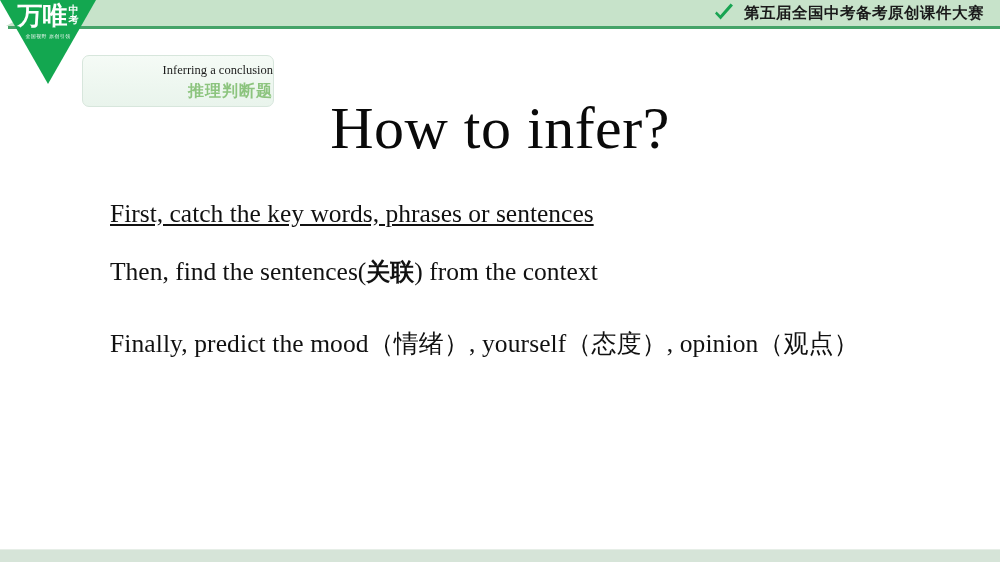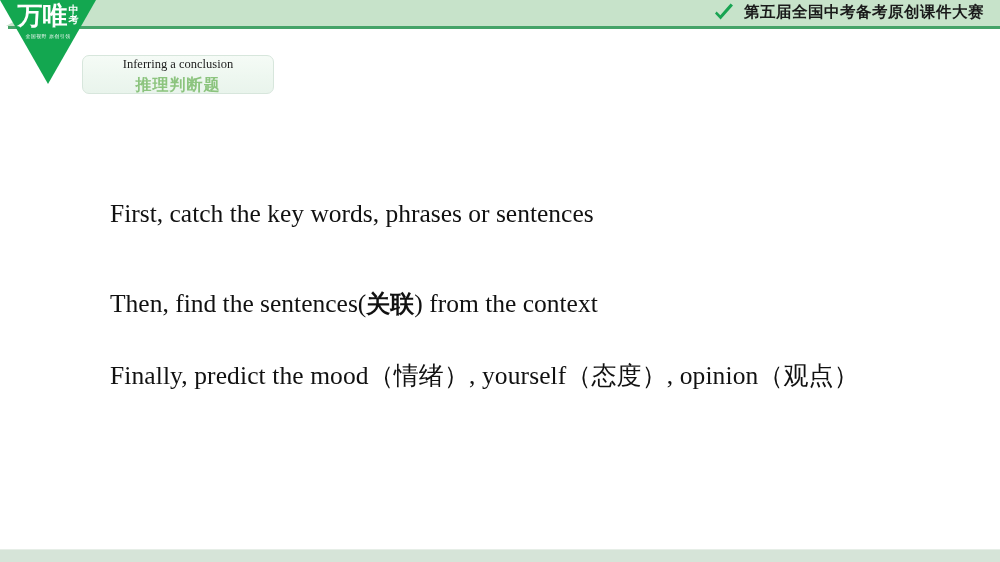--- a/index.html
+++ b/index.html
@@ -50,21 +50,21 @@
     display: flex;
     align-items: center;
     gap: 9px;
   }
   .check-icon {
     display: block;
     width: 22px;
     height: 20px;
   }
   .banner-title {
-    font-family: Liberation Mono, monospace;
+    font-family: Liberation Serif, serif;
     font-size: 15.5px;
     font-weight: bold;
     color: #1a1a1a;
     letter-spacing: 0.5px;
     line-height: 26px;
     white-space: nowrap;
   }
 
   
   .logo-shape {
@@ -114,28 +114,28 @@
     opacity: 0.92;
     margin-top: 1px;
   }
 
   
   .topic-badge {
     position: absolute;
     left: 82px;
     top: 55px;
     width: 192px;
-    height: 39px;
+    height: 52px;
     box-sizing: border-box;
     border: 1px solid #d7e6dc;
     border-radius: 7px;
     background: linear-gradient(180deg, #f5fbf6 0%, #eef7f0 55%, #e9f4ec 100%);
     display: flex;
     flex-direction: column;
-    align-items: center;
+    align-items: flex-end;
     justify-content: center;
     gap: 4px;
   }
   .badge-en {
     font-family: "Liberation Serif", "DejaVu Serif", serif;
     font-size: 12.5px;
     color: #1c1c1c;
     line-height: 15px;
   }
   .badge-cn {
@@ -169,21 +169,21 @@
     top: 196px;
     width: 860px;
   }
   .body-line {
     font-family: "Liberation Serif", "DejaVu Serif", serif;
     font-size: 25.5px;
     color: #111111;
     line-height: 36px;
     white-space: nowrap;
   }
-  .p1 { margin: 0 0 54px 0; }
+  .p1 { margin: 0 0 22px 0; text-decoration: underline; }
   .p2 { margin: 0 0 36px 0; }
   .p3 { margin: 0; }
   .p3 .l1 { letter-spacing: 0.1px; }
   .p3 .l2 { margin-top: 1px; }
   .cn {
     font-family: Liberation Sans, sans-serif;
     font-size: 24px;
     font-weight: bold;
     color: #111111;
   }
@@ -232,20 +232,21 @@
       <span class="logo-main">万唯</span><span class="logo-sup"><span>中</span><span>考</span></span>
       <div class="logo-tag">全国视野 原创引领</div>
     </div>
   </div>
 
   <div class="topic-badge">
     <div class="badge-en">Inferring a conclusion</div>
     <div class="badge-cn">推理判断题</div>
   </div>
 
+  <div class="slide-title">How to infer?</div>
 
   <div class="body-block">
 
     <div class="body-line p1">First, catch the key words, phrases or sentences</div>
 
     <div class="body-line p2"><span>Then, find the sentences(</span><span class="cn">关联</span><span>) from the context</span></div>
 
     <div class="p3">
       <div class="body-line l1"><span>Finally, predict the mood</span><span class="cn-paren">（情绪）</span><span>, yourself</span><span class="cn-paren">（态度）</span><span>, opinion</span><span class="cn-paren">（观点）</span></div>
     </div>

